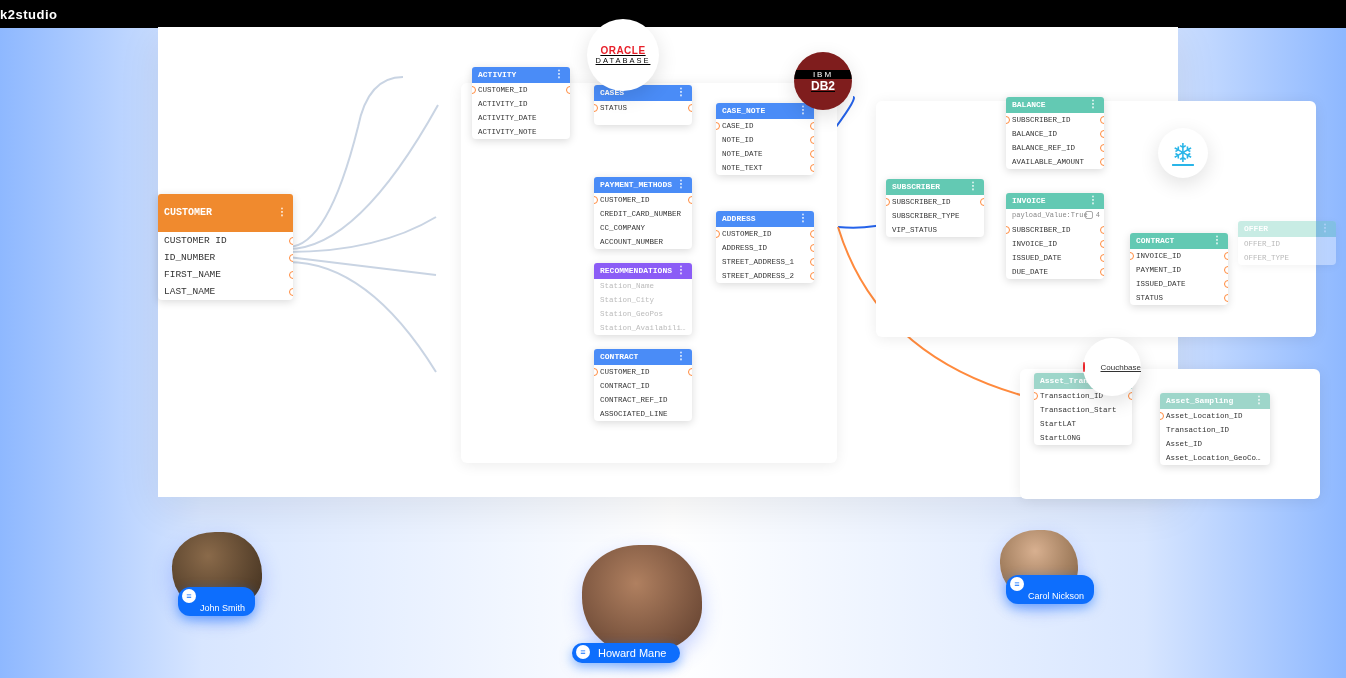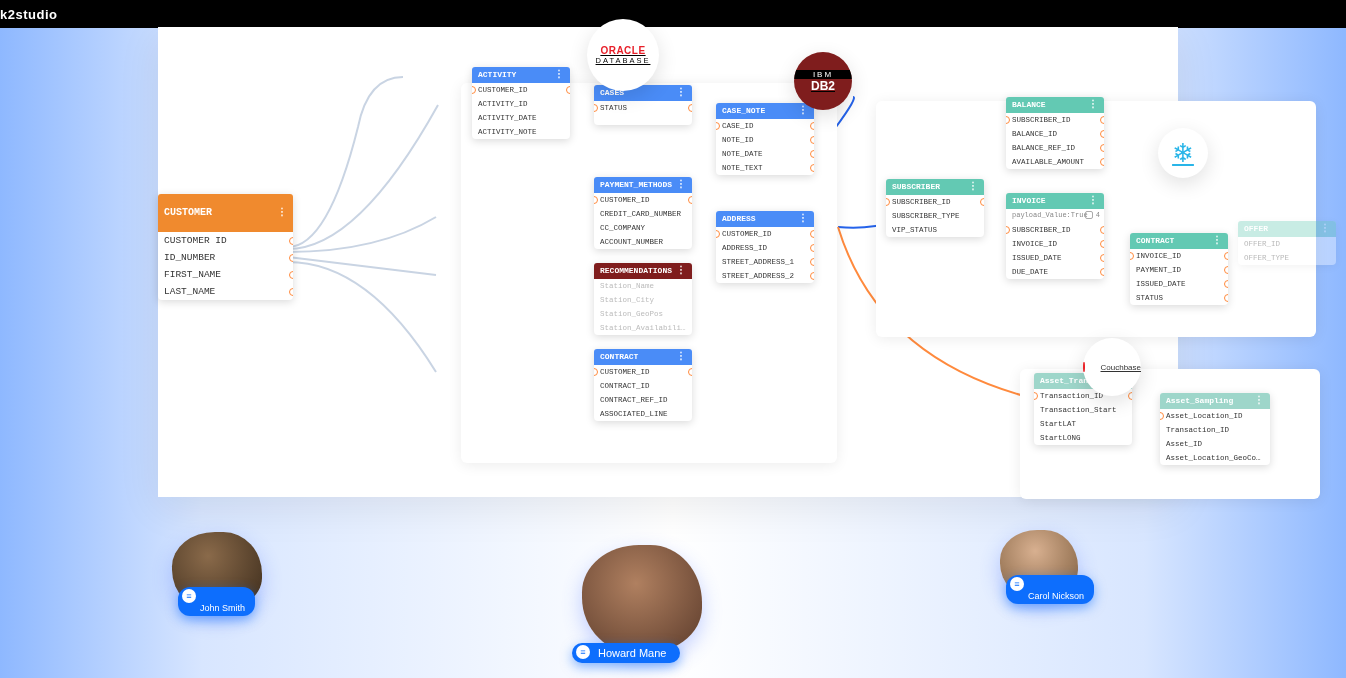--- a/index.html
+++ b/index.html
@@ -20,21 +20,21 @@
   .tbl .hdr .menu { font-size:10px; opacity:0.9; }
   .tbl .fld { height:14px; line-height:14px; padding:0 6px; color:#333; font-size:7.5px; white-space:nowrap; overflow:hidden; text-overflow:ellipsis; position:relative; }
   .tbl .fld.ghost { color:#bbb; }
   .tbl .fld::before, .tbl .fld::after { content:''; position:absolute; width:6px; height:6px; background:#fff; border:1.5px solid #ff8a3d; border-radius:50%; top:50%; transform:translateY(-50%); display:none; }
   .tbl .fld.l-dot::before { left:-4px; display:block; }
   .tbl .fld.r-dot::after { right:-4px; display:block; }
   .tbl.wide { width:130px; }
   .tbl.wide .fld { font-size:9.5px; height:17px; line-height:17px; }
   .hdr.orange { background:#f08a2e; }
   .hdr.blue { background:#4a8cf7; }
-  .hdr.lblue { background:#7f1d1d; color:#fff;align-items:flex-end; }
+  .hdr.lblue { background:#8b5cf6; color:#fff;align-items:flex-end; }
   .hdr.mint { background:#63c9b3; }
   .hdr.lmint { background:#9ed6ca; }
   
   .brand { position:absolute; background:#fff; border-radius:50%; display:flex; align-items:center; justify-content:center; flex-direction:column; box-shadow:0 6px 20px rgba(0,0,0,0.12);text-decoration:underline; }
   .brand.oracle { left:587px; top:19px; width:72px; height:72px; font-size:8px; }
   .brand.oracle .ora1 { color:#e8202a; font-weight:700; font-size:10px; letter-spacing:0.5px; }
   .brand.oracle .ora2 { color:#000; font-size:7.5px; letter-spacing:2px; }
   .brand.db2 { left:794px; top:52px; width:58px; height:58px; background:#7f1d1d; overflow:hidden; }
   .brand.db2 .ibm { background:#000; color:#fff; font-size:8px; width:100%; text-align:center; letter-spacing:2px;}
   .brand.db2 .db2t { color:#fff; font-weight:700; font-size:12px; }

